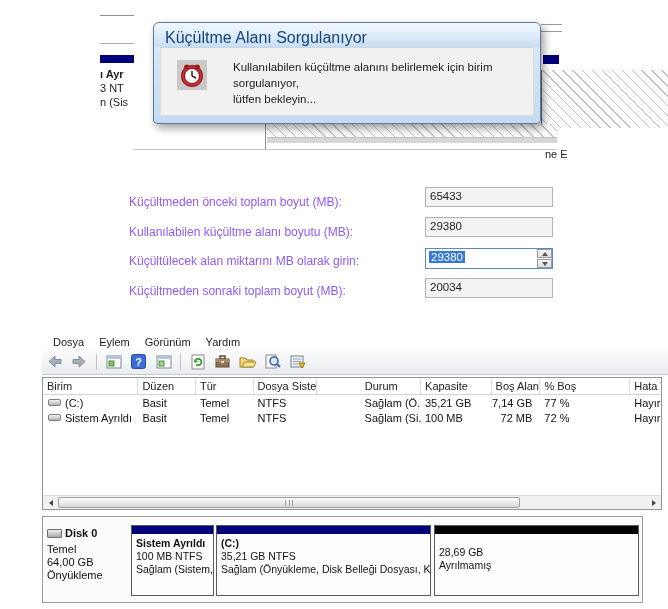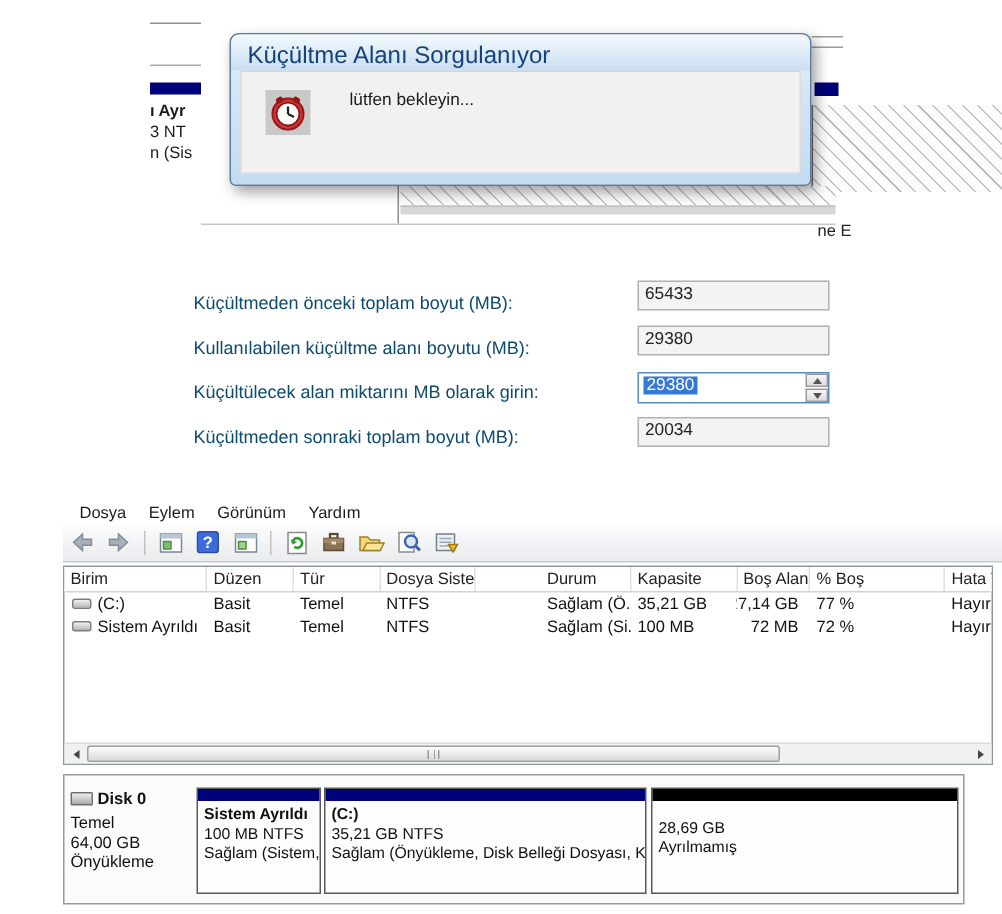--- a/index.html
+++ b/index.html
@@ -40,21 +40,21 @@
   #dlg .titlebar { position:absolute; top:0; left:0; right:0; height:24px;
          border-radius:6px 6px 0 0;
          background:linear-gradient(180deg,#f3f9fe 0%,#dcebf8 55%,#c8ddf1 100%); }
   #dlg .title { position:absolute; top:6px; left:11px; font-size:16px; color:#15427b; white-space:nowrap; }
   #dlg .inset { position:absolute; top:24px; left:6px; right:6px; bottom:7px;
          background:#f1f1f1; border:1px solid #dcdcdc; border-top-color:#c4d6e7; }
   #dlg .clockbox { position:absolute; top:12px; left:16px; width:30px; height:30px; background:#c9c9c9; }
   #dlg .msg { position:absolute; top:11px; left:72px; width:300px; font-size:11.5px; color:#1a1a1a; line-height:16px; }
 
   
-  .frm-label { position:absolute; left:129px; font-size:12px; color:#0c4a6e; white-space:nowrap; }
+  .frm-label { position:absolute; left:129px; font-size:12px; color:#8b5cf6; white-space:nowrap; }
   .frm-field { position:absolute; left:425px; width:128px; height:20px; background:#f3f3f3;
                border:1px solid #b2b2b2; font-size:11.5px; color:#222; padding:2px 0 0 4px; }
   #spinfield { position:absolute; left:425px; width:128px; height:21px; background:#fff;
                border:1px solid #5a8ac4; font-size:11.5px; padding:2px 0 0 3px; }
   #spinfield .sel { background:#3579d8; color:#fff; padding:0 2px; }
   .spinbtns { position:absolute; right:0; top:0; width:15px; height:19px; }
   .spinbtn { position:absolute; left:0; width:15px; height:9px;
              background:linear-gradient(180deg,#f6f6f6,#dcdcdc); border:1px solid #9a9a9a; }
   .spinbtn.up { top:0; } .spinbtn.dn { top:10px; }
   .spinbtn i { position:absolute; left:4px; width:0; height:0; border-left:3px solid transparent; border-right:3px solid transparent; }
@@ -145,20 +145,21 @@
         <svg width="28" height="28" viewBox="0 0 28 28" style="position:absolute;left:1px;top:1px;">
           <circle cx="14" cy="15" r="9" fill="#fff" stroke="#9c1414" stroke-width="4"></circle>
           <circle cx="14" cy="15" r="9" fill="none" stroke="#c43a3a" stroke-width="1.5"></circle>
           <rect x="6" y="4" width="5" height="4" rx="2" fill="#9c1414" transform="rotate(-30 8 6)"></rect>
           <rect x="17" y="4" width="5" height="4" rx="2" fill="#9c1414" transform="rotate(30 20 6)"></rect>
           <line x1="14" y1="15" x2="14" y2="10" stroke="#222" stroke-width="1.5"></line>
           <line x1="14" y1="15" x2="18" y2="17" stroke="#222" stroke-width="1.5"></line>
         </svg>
       </div>
       <div class="msg">
+        <div>Kullanılabilen küçültme alanını belirlemek için birim sorgulanıyor,</div>
         <div>lütfen bekleyin...</div>
       </div>
     </div>
   </div>
 
   <div class="frm-label abs" style="top:195px;">Küçültmeden önceki toplam boyut (MB):</div>
   <div class="frm-field abs" style="top:187px;">65433</div>
 
   <div class="frm-label abs" style="top:225px;">Kullanılabilen küçültme alanı boyutu (MB):</div>
   <div class="frm-field abs" style="top:217px;">29380</div>

